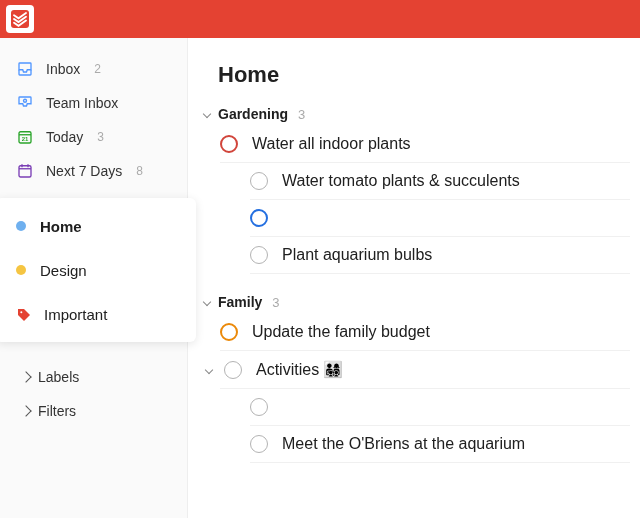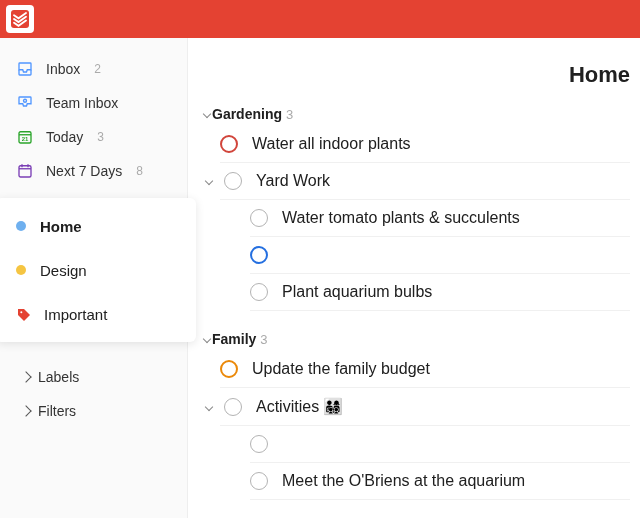--- a/index.html
+++ b/index.html
@@ -24,21 +24,20 @@
     height: 28px;
     background: #fff;
     border-radius: 4px;
     display: flex;
     align-items: center;
     justify-content: center;
   }
   .layout {
     display: flex;
     height: calc(100% - 38px);
-    text-align: right;
   }
   .sidebar {
     width: 188px;
     background: #fafafa;
     border-right: 1px solid #eee;
     padding-top: 14px;
     position: relative;
   }
   .side-item {
     display: flex;
@@ -118,20 +117,21 @@
     overflow-y: auto;
   }
   .page-title {
     font-size: 22px;
     font-weight: 700;
     margin-bottom: 18px;
   }
   .section-header {
     display: flex;
     align-items: center;
+    gap: 6px;
     margin: 6px 0 4px -14px;
     font-weight: 700;
   }
   .section-header .count {
     color: #aaa;
     font-weight: 400;
     font-size: 13px;
     margin-left: 4px;
   }
   .sec-chevron {
@@ -265,25 +265,20 @@
     <div id="sections">
         <div class="section-header">
           <span class="sec-chevron"></span>
           <span>Gardening</span>
           <span class="count">3</span>
         </div>
         <div class="task">
           <span class="checkbox p1"></span>
           <span class="task-label">Water all indoor plants</span>
         </div>
-        <div class="task group">
-          <span class="sec-chevron"></span>
-          <span class="checkbox "></span>
-          <span class="task-label">Yard Work</span>
-        </div>
         <div class="task sub">
           <span class="checkbox "></span>
           <span class="task-label">Water tomato plants &amp; succulents</span>
         </div>
         <div class="task sub">
           <span class="checkbox p3"></span>
         </div>
         <div class="task sub">
           <span class="checkbox "></span>
           <span class="task-label">Plant aquarium bulbs</span>

